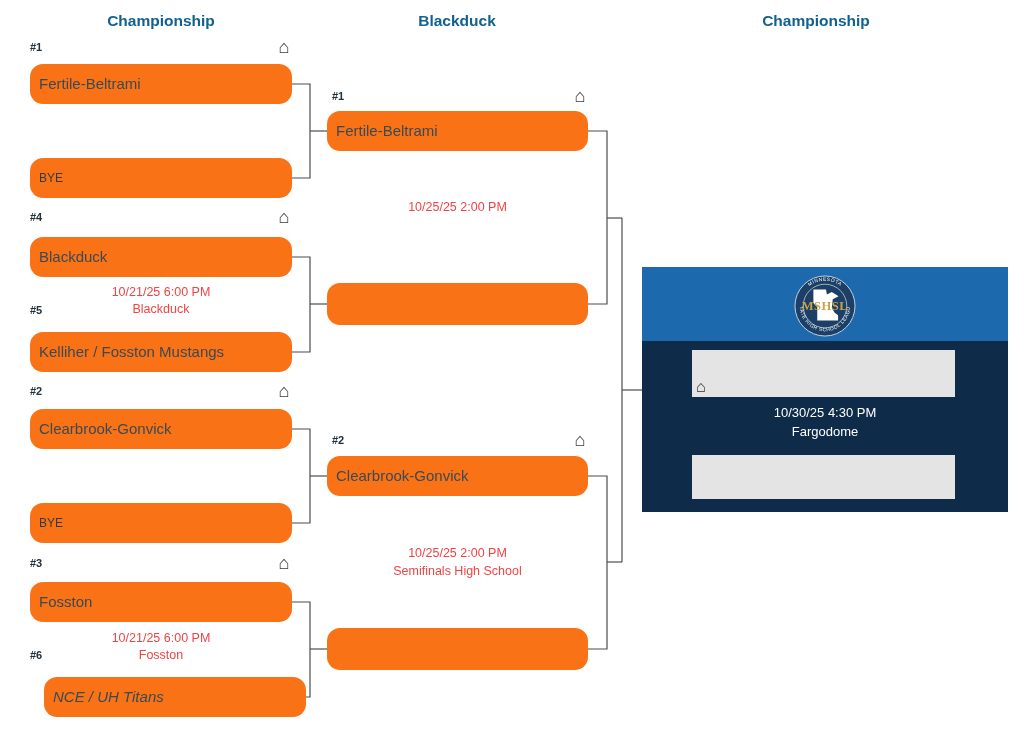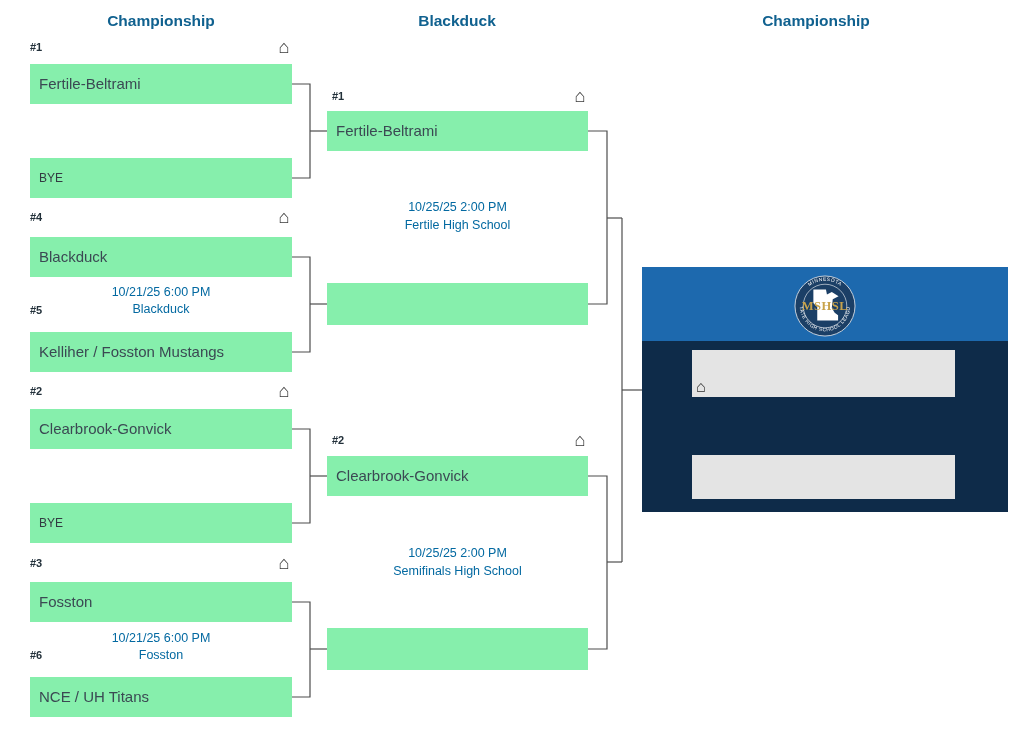--- a/index.html
+++ b/index.html
@@ -11,30 +11,30 @@
     position:absolute;width:220px;text-align:center;
     font-size:15.5px;font-weight:700;color:#10618f;top:12px;
   }
   .seed{
     position:absolute;font-size:11px;font-weight:700;color:#22303a;line-height:13px;
   }
   .home-ic{
     position:absolute;font-size:18px;line-height:16px;color:#3a3a3a;width:16px;text-align:center;
   }
   .tbox{
-    position:absolute;width:262px;height:40px;background:#86efac;
+    position:absolute;width:262px;height:40px;background:#f97316;
     font-size:15px;color:#3b4953;line-height:40px;white-space:nowrap;
-    padding-left:9px;box-sizing:border-box;
+    padding-left:9px;box-sizing:border-box;border-radius:13px;
   }
   .tbox.bye{font-size:12px;color:#333b42;}
   .tbox.sf{width:261px;}
   .tbox.empty{padding-left:0;}
   .dateblock{
     position:absolute;width:262px;text-align:center;
-    font-size:12.5px;color:#0369a1;line-height:17px;
+    font-size:12.5px;color:#ef4444;line-height:17px;
   }
   .dateblock.sf{width:261px;line-height:18px;}
   #lines{position:absolute;left:0;top:0;pointer-events:none;}
   .panel{
     position:absolute;left:642px;top:267px;width:366px;height:245px;background:#0e2b49;
   }
   .panel-band{position:absolute;left:0;top:0;width:100%;height:74px;background:#1d69ae;}
   .champ-box{
     position:absolute;left:50px;width:263px;background:#e4e4e4;
   }
@@ -101,28 +101,27 @@
 <div class="tbox bye" style="left:30px;top:503px;">BYE</div>
 
 <div class="seed" style="left:30px;top:557px;">#3</div>
 <span class="home-ic" style="left:276px;top:555px;">⌂</span>
 <div class="tbox" style="left:30px;top:582px;">Fosston</div>
 <div class="dateblock" style="left:30px;top:630px;">
   <div>10/21/25 6:00 PM</div>
   <div>Fosston</div>
 </div>
 <div class="seed" style="left:30px;top:649px;">#6</div>
-<div class="tbox" style="left:30px;top:677px;">NCE / UH Titans</div>
+<div class="tbox" style="left:44px;top:677px;font-style:italic;">NCE / UH Titans</div>
 
 <div class="seed" style="left:332px;top:90px;">#1</div>
 <span class="home-ic" style="left:572px;top:88px;">⌂</span>
 <div class="tbox sf" style="left:327px;top:111px;">Fertile-Beltrami</div>
 <div class="dateblock sf" style="left:327px;top:198px;">
   <div>10/25/25 2:00 PM</div>
-  <div>Fertile High School</div>
 </div>
 <div class="tbox sf empty" style="left:327px;top:283px;height:42px;"></div>
 
 <div class="seed" style="left:332px;top:434px;">#2</div>
 <span class="home-ic" style="left:572px;top:432px;">⌂</span>
 <div class="tbox sf" style="left:327px;top:456px;">Clearbrook-Gonvick</div>
 <div class="dateblock sf" style="left:327px;top:544px;">
   <div>10/25/25 2:00 PM</div>
   <div>Semifinals High School</div>
 </div>
@@ -144,15 +143,19 @@
     </text>
     <text class="logo-ring-text">
       <textPath href="#arcBot" startOffset="50%" text-anchor="middle">STATE HIGH SCHOOL LEAGUE</textPath>
     </text>
     <text class="logo-acronym" x="0" y="4" text-anchor="middle">MSHSL</text>
   </svg>
 
   <div class="champ-box top"></div>
   <span class="champ-home">⌂</span>
 
+  <div class="champ-date">
+    <div>10/30/25 4:30 PM</div>
+    <div>Fargodome</div>
+  </div>
 
   <div class="champ-box bottom"></div>
 </div>
 
 </body></html>

